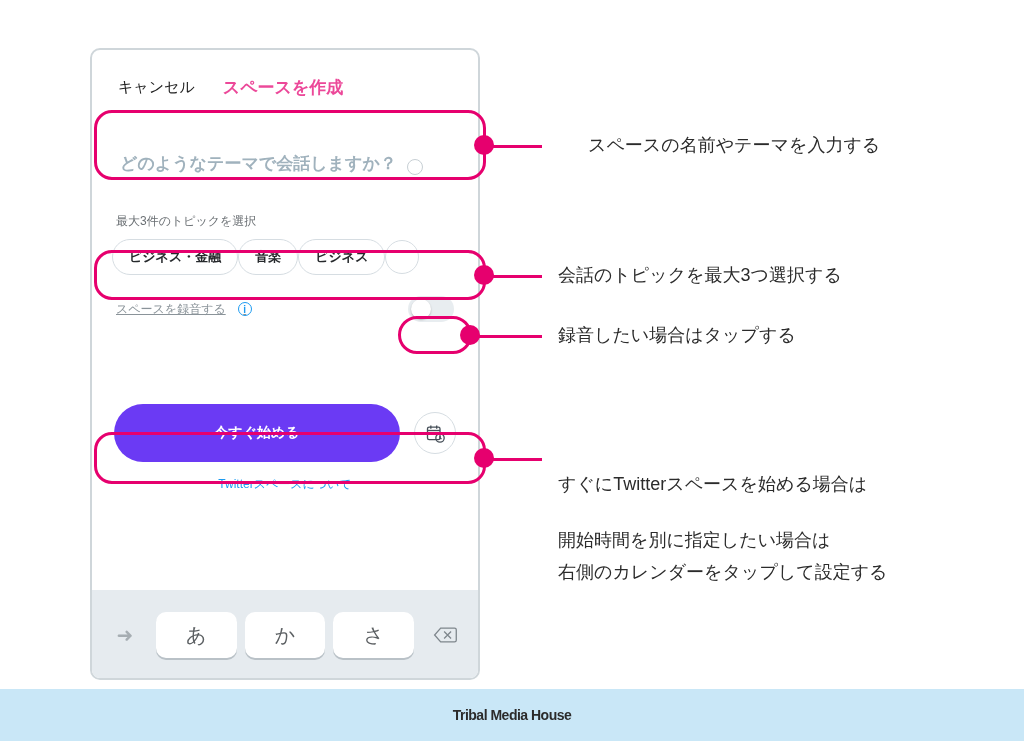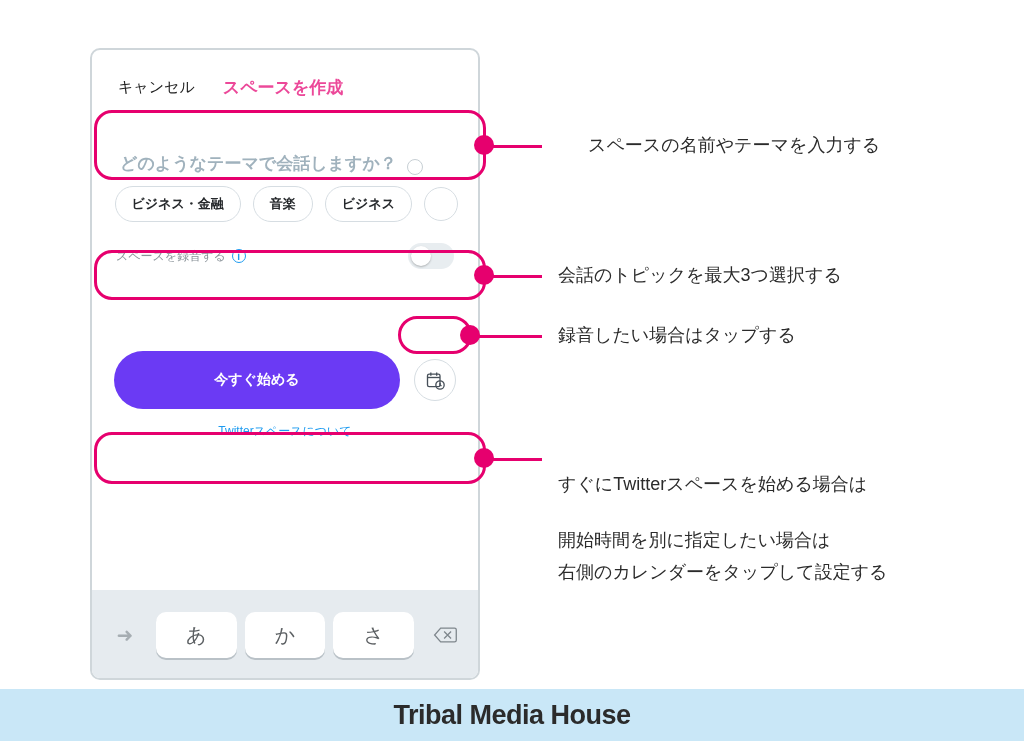--- a/index.html
+++ b/index.html
@@ -27,26 +27,26 @@
 
   .theme-box{
     margin:6px 16px 0 16px;height:58px;position:relative;
     display:flex;align-items:flex-end;padding:10px 12px;
   }
   .theme-box .placeholder{font-size:17px;font-weight:700;color:var(--pale);}
   .theme-box .circle{width:16px;height:16px;border:1.5px solid #c7cfd4;border-radius:50%;margin-left:10px;margin-top:2px;}
 
   .sect-label{font-size:12px;color:#6a6f73;margin:28px 24px 8px 24px;}
 
-  .chips{display:flex;gap:12px;margin:0 20px;overflow:hidden;height:38px;align-items:center;justify-content:flex-end;}
+  .chips{display:flex;margin:0 20px;overflow:hidden;height:38px;align-items:center;}
   .chip{flex:0 0 auto;padding:8px 16px;border:1px solid #d6dde2;border-radius:999px;font-size:13px;font-weight:700;color:#26292c;background:#fff;}
   .chip.cut{width:34px;height:34px;border-radius:50%;padding:0;}
 
   .record-row{display:flex;align-items:center;justify-content:space-between;margin:20px 24px 0 24px;}
-  .record-row .lbl{font-size:12px;color:#8a9399;display:flex;align-items:center;gap:6px;}
+  .record-row .lbl{font-size:12px;color:#8a9399;display:flex;align-items:center;gap:12px;text-decoration:underline;}
   .info-icon{display:inline-flex;width:14px;height:14px;border:1.5px solid var(--link);border-radius:50%;color:var(--link);font-size:10px;align-items:center;justify-content:center;font-weight:700;}
   .toggle{width:46px;height:26px;border-radius:999px;background:#e8edf0;position:relative;}
   .toggle .knob{position:absolute;left:3px;top:3px;width:20px;height:20px;border-radius:50%;background:#fff;box-shadow:0 1px 2px rgba(0,0,0,.25);}
 
   .start-row{display:flex;align-items:center;gap:14px;margin:82px 22px 0 22px;}
   .start-btn{flex:1;height:58px;border-radius:999px;background:var(--purple);color:#fff;font-size:14px;font-weight:700;display:flex;align-items:center;justify-content:center;}
   .sched-btn{width:42px;height:42px;border-radius:50%;border:1px solid #d6dde2;display:flex;align-items:center;justify-content:center;background:#fff;}
   .sched-btn svg{width:20px;height:20px;stroke:#475059;fill:none;stroke-width:1.6;}
 
   .about-link{text-align:center;margin-top:14px;font-size:12px;color:var(--link);}
@@ -75,36 +75,37 @@
   #lead3{left:472px;top:335px;width:70px;}
   #lead4{left:486px;top:458px;width:56px;}
 
   #co1{left:588px;top:129px;}
   #co2{left:558px;top:259px;}
   #co3{left:558px;top:319px;}
   #co4{left:558px;top:468px;width:430px;}
   #co5{left:558px;top:524px;width:440px;}
 
   
-  .footer{position:absolute;left:0;right:0;bottom:0;height:52px;background:var(--footer);display:flex;align-items:center;justify-content:center;font-size:27px;font-weight:700;letter-spacing:-.5px;}
+  .footer{position:absolute;left:0;right:0;bottom:0;height:52px;background:var(--footer);display:flex;align-items:center;justify-content:center;font-size:14px;font-weight:700;letter-spacing:-.5px;}
 </style>
 </head>
 <body>
 
 <div class="phone">
   <div class="ph-header">
     <span class="cancel">キャンセル</span>
     <span class="title">スペースを作成</span>
   </div>
 
   <div class="theme-box">
     <span class="placeholder">どのようなテーマで会話しますか？</span>
     <span class="circle"></span>
   </div>
 
+  <div class="sect-label">最大3件のトピックを選択</div>
   <div class="chips">
     <span class="chip">ビジネス・金融</span>
     <span class="chip">音楽</span>
     <span class="chip">ビジネス</span>
     <span class="chip cut"></span>
   </div>
 
   <div class="record-row">
     <span class="lbl">
       <span>スペースを録音する</span>

